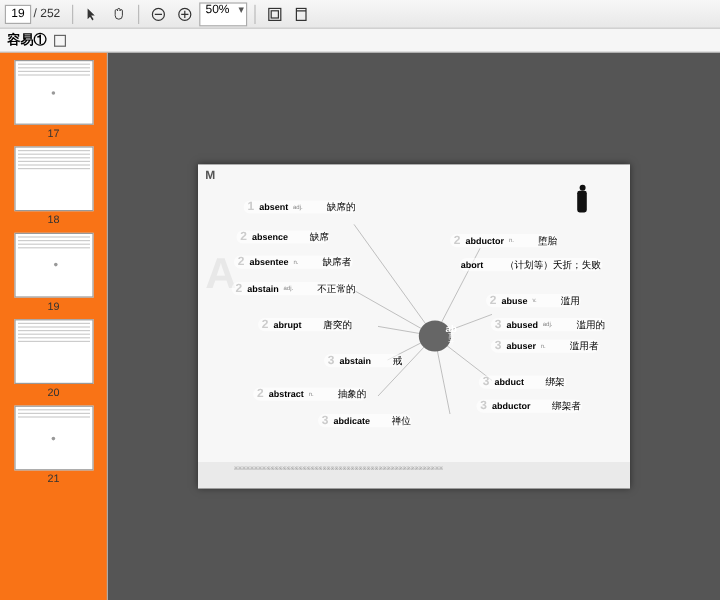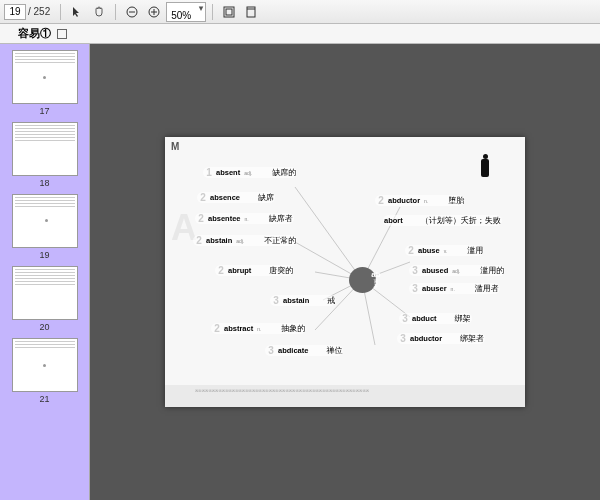--- a/index.html
+++ b/index.html
@@ -2,26 +2,26 @@
 <html><head>
 <meta charset="utf-8">
 <style>
 * { margin: 0; padding: 0; box-sizing: border-box; }
 body { width: 600px; height: 500px; font-family: Arial, sans-serif; overflow: hidden; background: #fff; }
 .toolbar { height: 24px; background: linear-gradient(#f7f7f7,#e8e8e8); border-bottom: 1px solid #bbb; display: flex; align-items: center; padding: 0 4px; gap: 2px; font-size: 10px; }
 .tool-btn { width: 20px; height: 18px; border: 1px solid transparent; display: flex; align-items: center; justify-content: center; cursor: pointer; border-radius: 2px; }
 .page-input { width: 22px; height: 16px; border: 1px solid #aaa; font-size: 10px; text-align: center; background: #fff; }
 .page-count { font-size: 10px; color: #333; margin-right: 4px; }
 .sep { width: 1px; height: 16px; background: #bbb; margin: 0 4px; }
-.zoom-box { border: 1px solid #aaa; height: 20px; padding: 0 14px 0 4px; font-size: 10px; background: #fff; position: relative; display: flex; align-items: flex-end; }
+.zoom-box { border: 1px solid #aaa; height: 20px; padding: 0 14px 0 4px; font-size: 10px; background: #fff; position: relative; display: flex; align-items: flex-start; }
 .zoom-box::after { content: "▾"; position: absolute; right: 2px; top: 0px; font-size: 9px; color: #555; }
-.subbar { height: 20px; border-bottom: 1px solid #bbb; display: flex; align-items: center; padding: 0 18px; font-size: 11px; gap: 6px; background: #f6f6f6; }
+.subbar { height: 20px; border-bottom: 1px solid #bbb; display: flex; align-items: center; padding: 0 6px; font-size: 11px; gap: 6px; background: #f6f6f6; }
 .subbar .minibox { width: 10px; height: 10px; border: 1px solid #666; }
 .content { display: flex; height: 456px; }
-.sidebar { width: 90px; background: #c4b5fd; border-right: 1px solid #aaa; overflow-y: scroll; overflow-x: hidden; }
+.sidebar { width: 90px; background: #f97316; border-right: 1px solid #aaa; overflow-y: scroll; overflow-x: hidden; }
 .sidebar::-webkit-scrollbar { width: 12px; }
 .sidebar::-webkit-scrollbar-track { background: #eee; border-left: 1px solid #ccc; }
 .sidebar::-webkit-scrollbar-thumb { background: #c2c2c2; border: 1px solid #999; }
 .thumb { width: 66px; margin: 6px auto 2px; background: #fff; border: 1px solid #999; height: 54px; position: relative; overflow: hidden; }
 .thumb .line { height: 1px; background: #ccc; margin: 2px 2px; }
 .thumb .dot { position: absolute; width: 3px; height: 3px; background: #999; border-radius: 50%; }
 .thumb-label { text-align: center; font-size: 9px; color: #333; margin-bottom: 4px; }
 .viewer { flex: 1; background: #555; position: relative; display: flex; align-items: center; justify-content: center; }
 .page { width: 360px; height: 270px; background: #f7f7f7; box-shadow: 0 0 6px rgba(0,0,0,0.5); position: relative; overflow: hidden; }
 .watermark { position: absolute; top: 44%; left: 10%; font-size: 22px; color: rgba(200,60,60,0.45); letter-spacing: 0px; font-family: serif; font-weight: 400; z-index: 50; }

